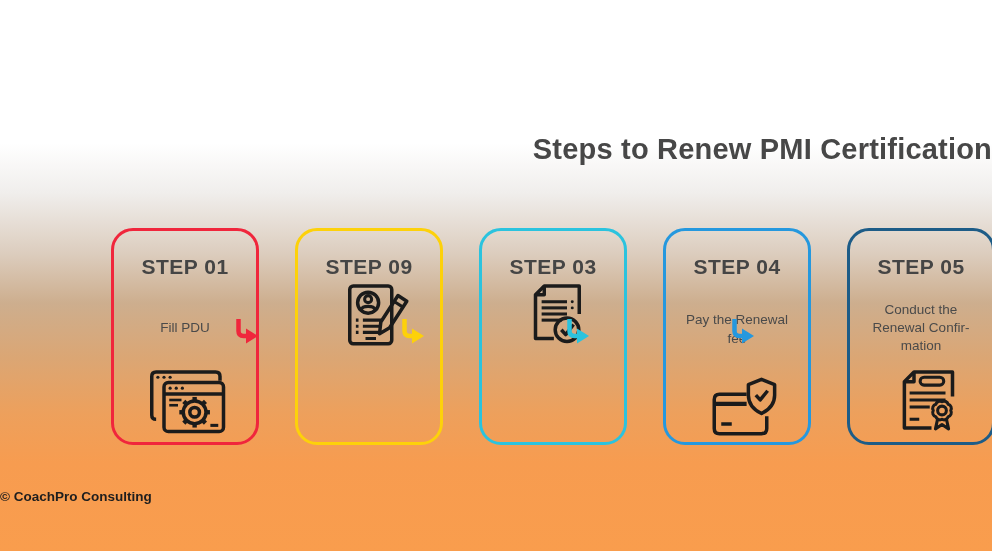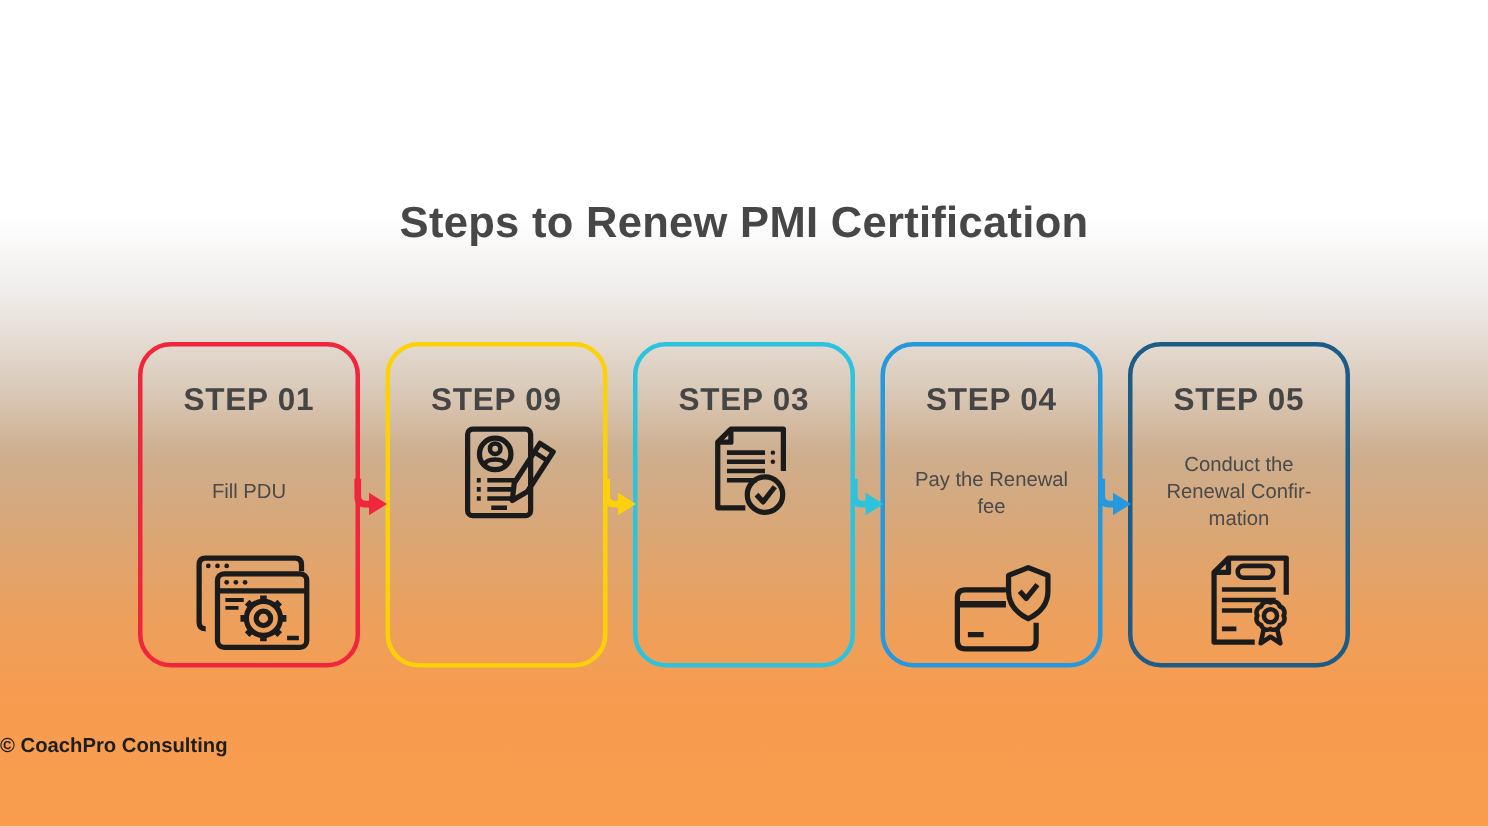--- a/index.html
+++ b/index.html
@@ -9,33 +9,34 @@
     overflow:hidden;
     font-family:"Liberation Sans",sans-serif;
     background:linear-gradient(180deg,
       #ffffff 0%, #ffffff 26%,
       #f0eeec 35%, #dccdbe 46%,
       #cdae8e 55%, #dba674 65%,
       #eda05c 75%, #f79c50 84%, #f99d4d 100%);
   }
   .title{
     position:absolute;top:133px;left:0;width:100%;
-    text-align:center;font-size:29px;font-weight:700;
+    text-align:right;font-size:29px;font-weight:700;
     color:#474747;letter-spacing:.2px;
   }
   .steps{
     position:absolute;left:92px;top:228px;
     display:flex;gap:17px;
   }
   .card{
     box-sizing:border-box;
     width:148px;height:217px;
     border:3px solid #888;border-radius:22px;
     display:flex;flex-direction:column;align-items:center;
     background:transparent;
+    margin-left:19px;
   }
   .card-label{
     margin-top:24px;
     font-size:21px;font-weight:600;color:#454545;letter-spacing:.5px;
   }
   .card-desc{
     height:74px;margin-top:12px;padding:0 9px;
     display:flex;align-items:center;justify-content:center;
     text-align:center;font-size:13.5px;line-height:1.35;color:#4a4a4a;
     white-space:pre-line;

